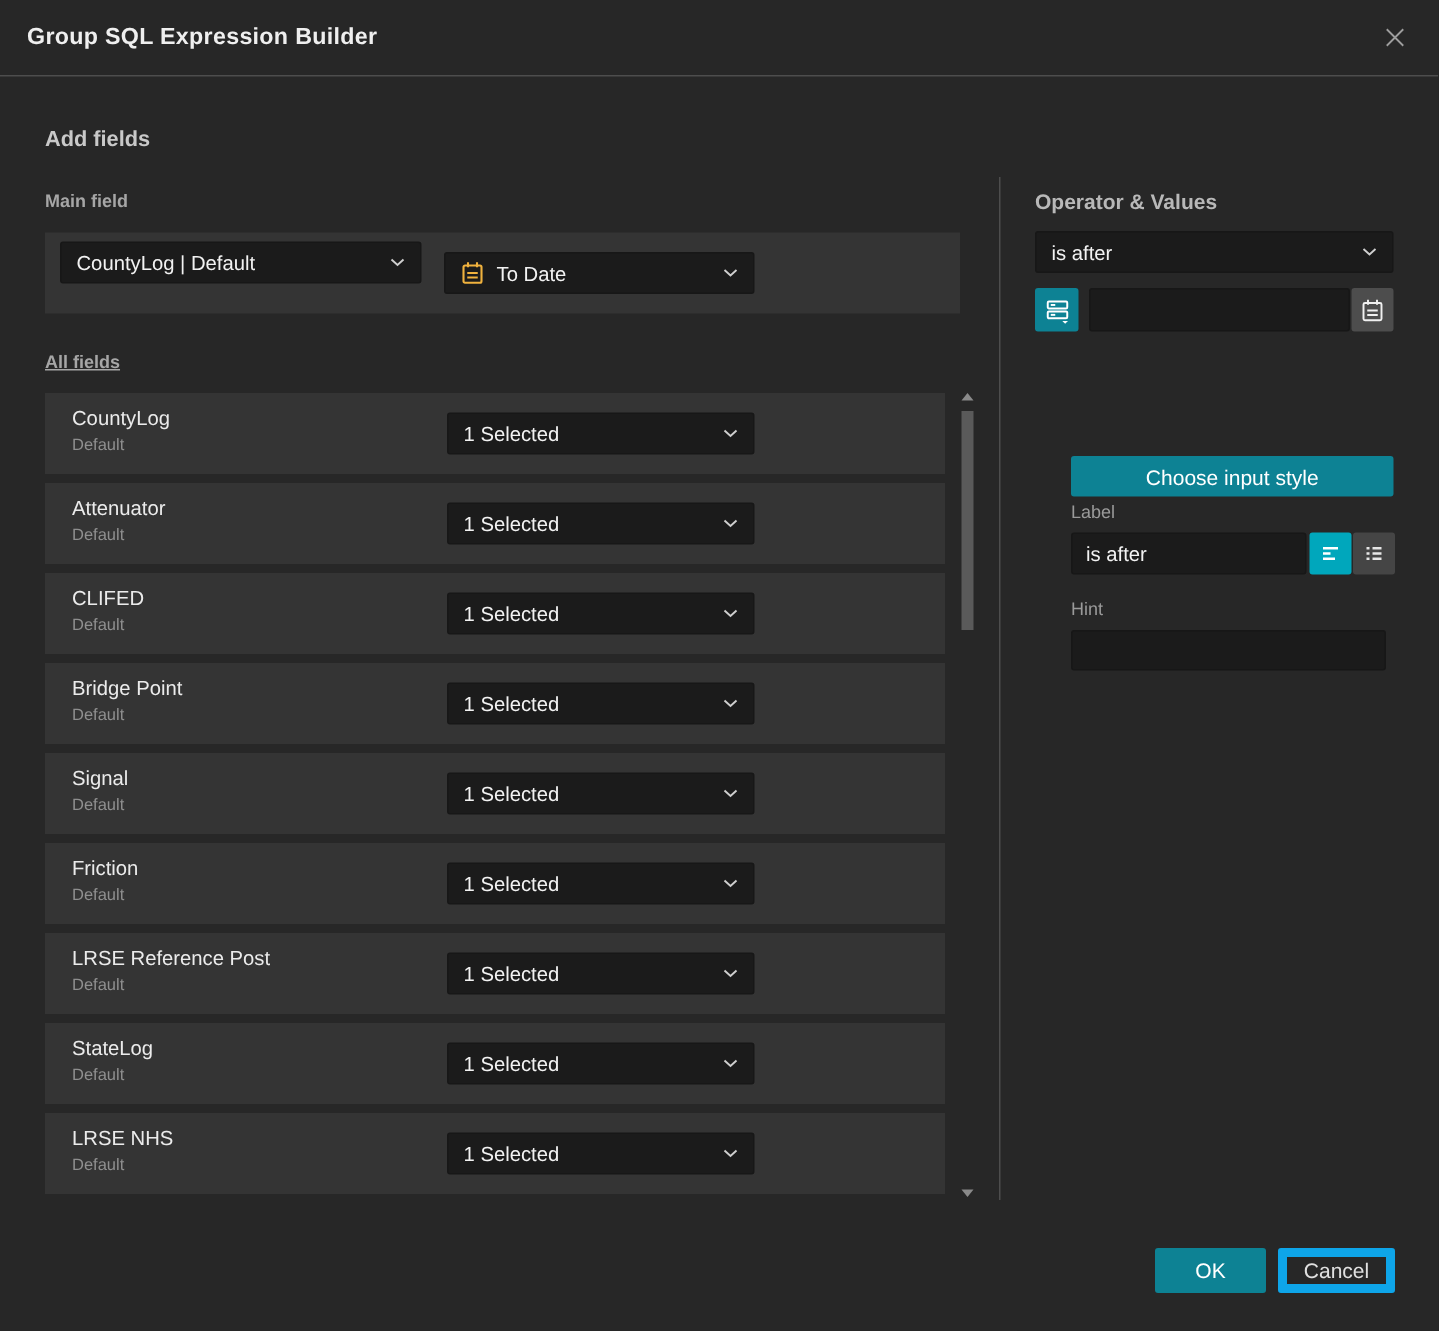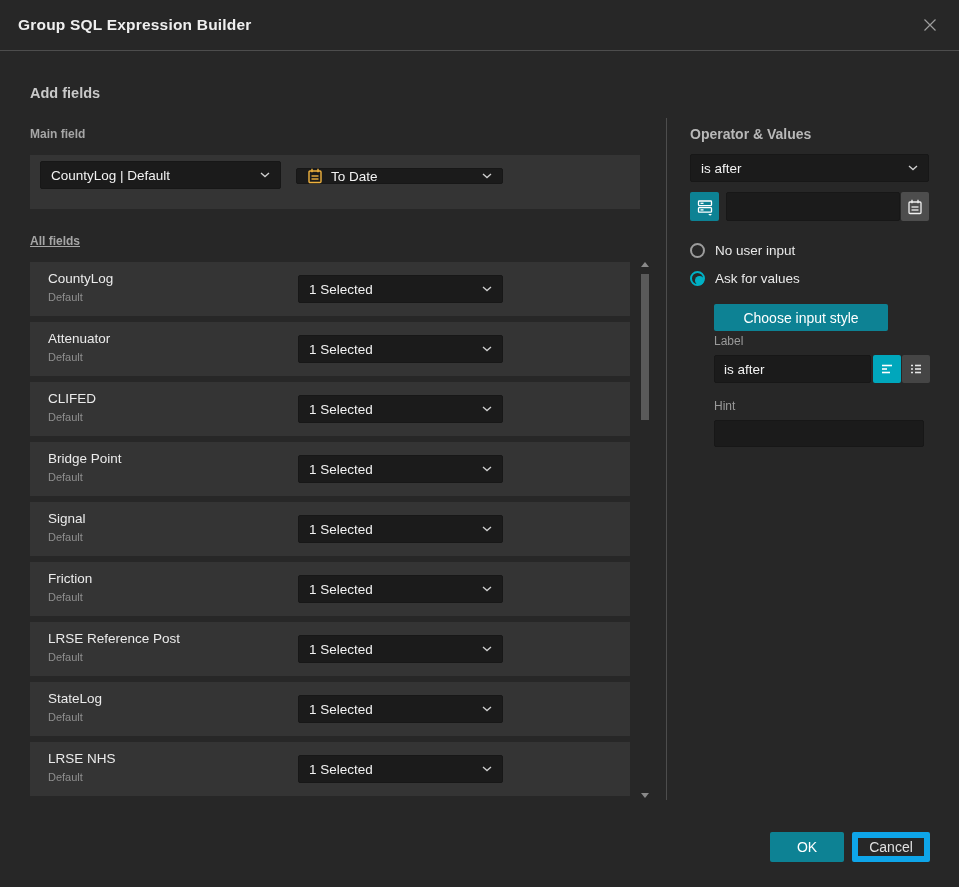--- a/index.html
+++ b/index.html
@@ -22,21 +22,21 @@
   
   .selectbox { display:flex; align-items:center; gap:8px; background:#1b1b1b; border:1px solid #171717;
                border-radius:2px; padding:0 10px; font-size:13.5px; color:#f2f2f2; cursor:pointer; }
   .selectbox .chev { margin-left:auto; flex:0 0 auto; display:flex; }
   .textinput { background:#1b1b1b; border:1px solid #171717; border-radius:2px; color:#f2f2f2;
                font-size:13.5px; padding:0 9px; font-family:inherit; outline:none; }
 
   
   .main-panel { position:absolute; left:30px; top:155px; width:610px; height:54px; background:#343434; }
   .sel-main { position:absolute; left:10px;  top:6px; width:241px; height:28px; }
-  .sel-date { position:absolute; left:266px; top:13px; width:207px; height:16px; }
+  .sel-date { position:absolute; left:266px; top:13px; width:207px; height:28px; }
 
   
   .list { position:absolute; left:30px; top:262px; width:600px; }
   .frow { position:relative; height:54px; margin-bottom:6px; background:#343434; }
   .frow .fname { position:absolute; left:18px; top:9px;  font-size:13.5px; color:#ebebeb; }
   .frow .fsub  { position:absolute; left:18px; top:29px; font-size:11px; color:#8f8f8f; }
   .frow .selectbox { position:absolute; left:268px; top:13px; width:205px; height:28px; }
 
   
   .scrollbar { position:absolute; left:637px; top:258px; width:16px; height:544px; }
@@ -57,21 +57,21 @@
              border:none; border-radius:2px; display:flex; align-items:center; justify-content:center; cursor:pointer; }
 
   .radio-group { position:absolute; left:690px; top:243px; width:239px; }
   .radio-option { display:flex; align-items:center; gap:10px; margin-bottom:13px; cursor:pointer; }
   .radio-circle { width:15px; height:15px; border-radius:50%; border:2px solid #9c9c9c; position:relative; flex:0 0 auto; }
   .radio-circle.selected { border-color:#00b0c4; }
   .radio-circle.selected::after { content:""; position:absolute; left:3px; top:3px; width:9px; height:9px;
                                   border-radius:50%; background:#00b0c4; }
   .radio-label { font-size:13.5px; color:#e9e9e9; }
 
-  .choose-btn { position:absolute; left:714px; top:304px; width:174px; height:27px; background:#0d8294;
+  .choose-btn { position:absolute; left:714px; top:304px; width:215px; height:27px; background:#0d8294;
                 border:none; border-radius:2px; color:#fff; font-size:14px; font-family:inherit; cursor:pointer; }
   .lbl-label { left:714px; top:334px; font-weight:400; color:#9a9a9a; }
   .label-input { position:absolute; left:714px; top:355px; width:157px; height:28px; }
   .toggle-btn { position:absolute; top:355px; width:28px; height:28px; border:none; border-radius:2px;
                 display:flex; align-items:center; justify-content:center; cursor:pointer; }
   .toggle-btn.active { left:873px; background:#00a7bc; }
   .toggle-btn.plain  { left:902px; background:#454545; }
   .lbl-hint { left:714px; top:399px; font-weight:400; color:#9a9a9a; }
   .hint-input { position:absolute; left:714px; top:420px; width:210px; height:27px; }
 
@@ -284,32 +284,20 @@
       <svg width="16" height="16" viewBox="0 0 16 16" fill="none" stroke="#f0f0f0" stroke-width="1.3">
         <rect x="2" y="3" width="12" height="11.5" rx="1"></rect>
         <line x1="5" y1="0.8" x2="5" y2="4.2"></line>
           <line x1="11" y1="0.8" x2="11" y2="4.2"></line>
         <line x1="4.5" y1="8" x2="11.5" y2="8"></line>
           <line x1="4.5" y1="11" x2="11.5" y2="11"></line>
       </svg>
     </span>
   </button>
 
-  <div class="radio-group">
-
-      <div class="radio-option">
-        <span class="radio-circle"></span>
-        <span class="radio-label">No user input</span>
-      </div>
-
-      <div class="radio-option">
-        <span class="radio-circle selected"></span>
-        <span class="radio-label">Ask for values</span>
-      </div>
-    </div>
 
   <button class="choose-btn">Choose input style</button>
 
   <div class="group-label lbl-label">Label</div>
   <input class="textinput label-input" value="is after" style="">
   <button class="toggle-btn active">
     <span style="display:flex;">
       <svg width="16" height="16" viewBox="0 0 16 16" stroke="#ffffff" stroke-width="1.6">
         <line x1="3" y1="4.5" x2="13" y2="4.5"></line>
           <line x1="3" y1="8" x2="8" y2="8"></line>

